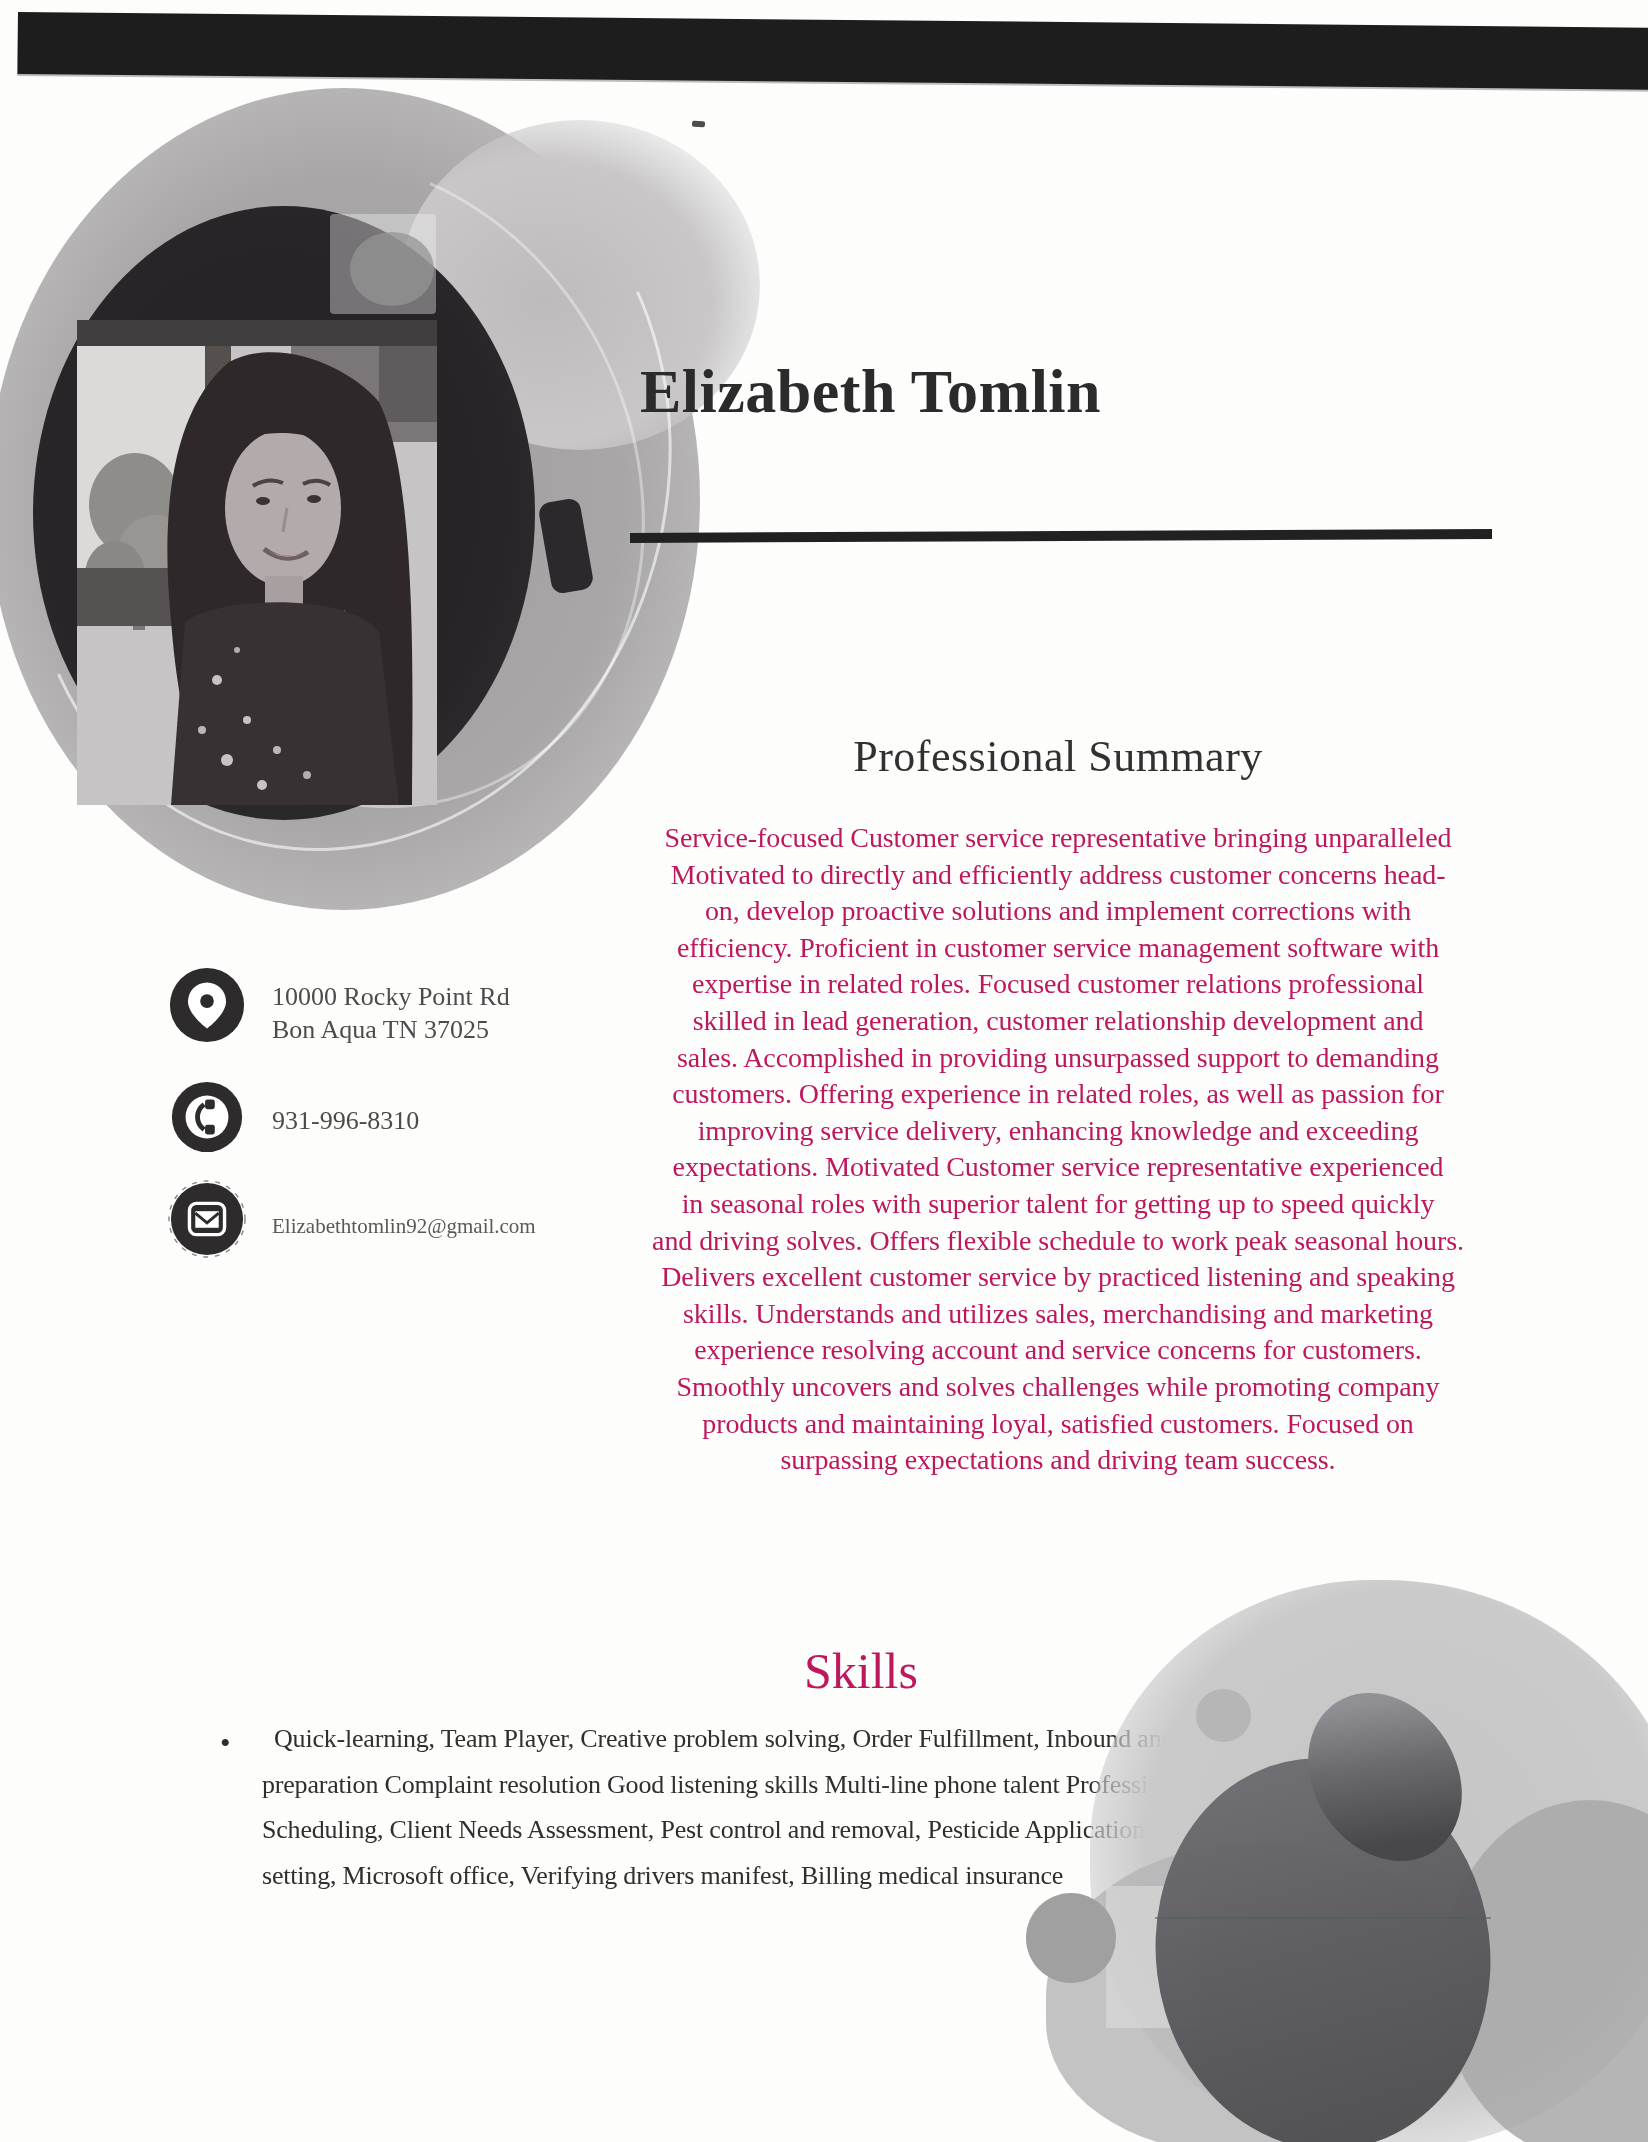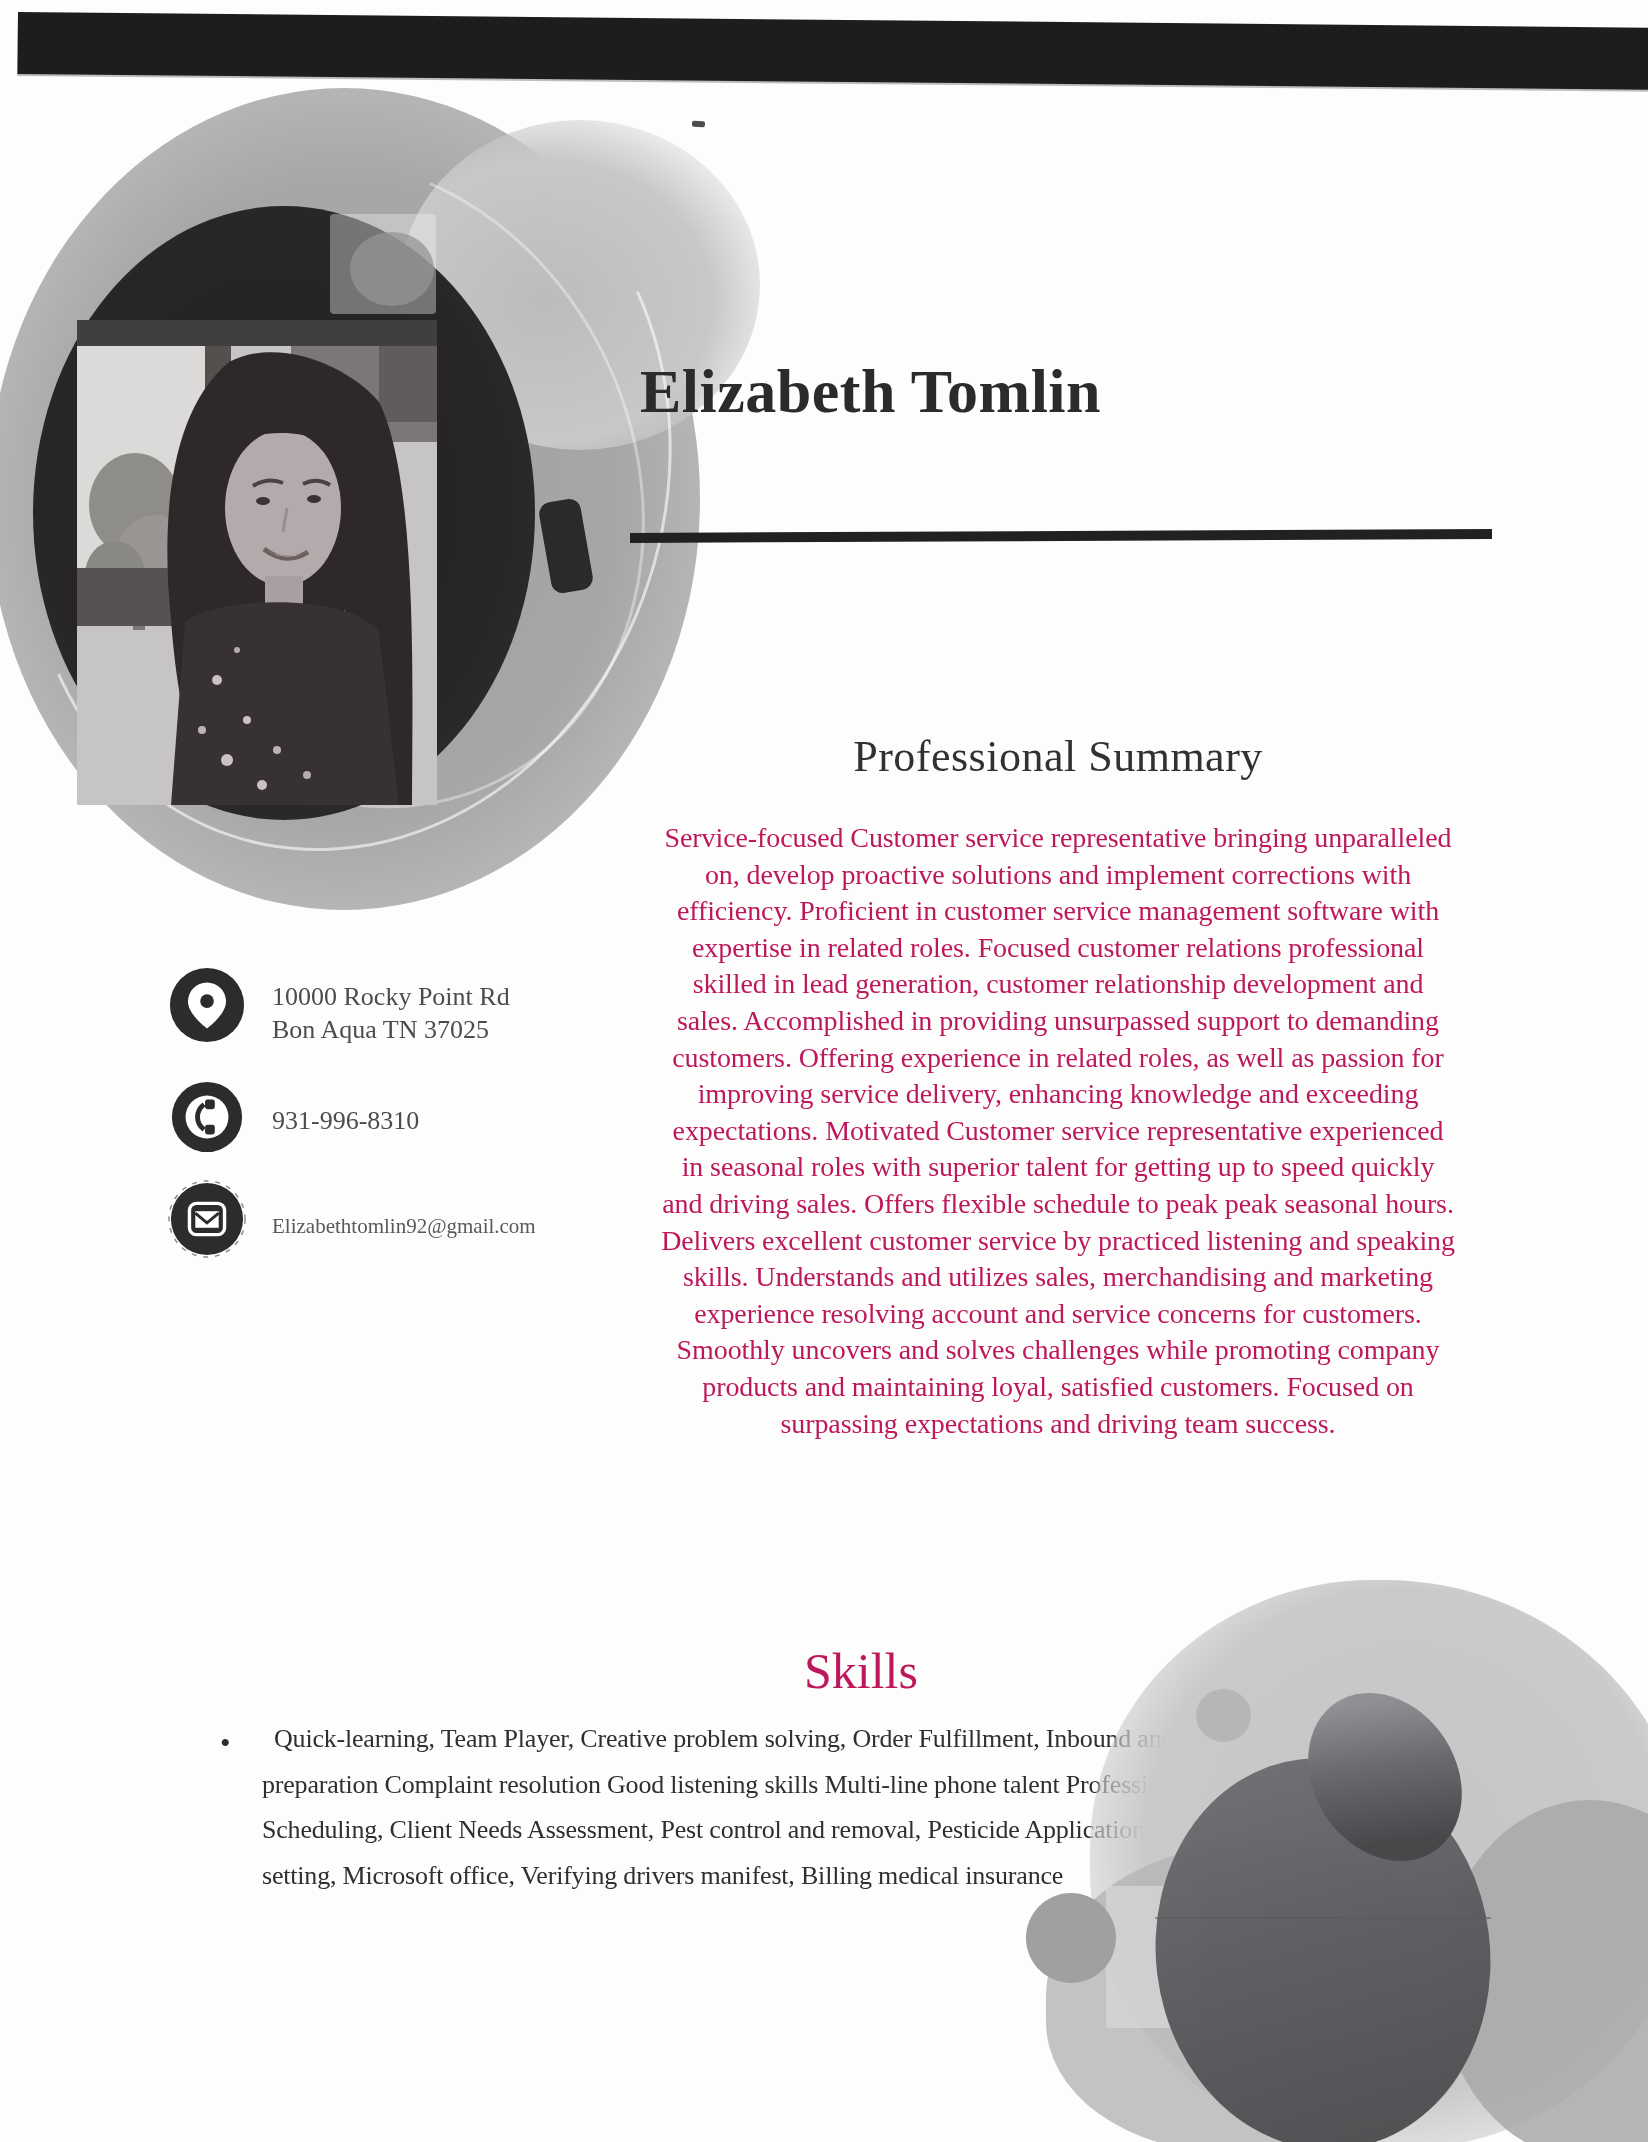--- a/index.html
+++ b/index.html
@@ -178,30 +178,31 @@
       <circle cx="160" cy="330" r="3" fill="#b5acad"></circle>
     </svg>
   </div>
 
   <h1 class="name">Elizabeth Tomlin</h1>
   <div class="name-rule"></div>
 
   <h2 class="summary-heading">Professional Summary</h2>
   <div class="summary-lines">
       <div class="sumline">Service-focused Customer service representative bringing unparalleled</div>
+      <div class="sumline">Motivated to directly and efficiently address customer concerns head-</div>
       <div class="sumline">on, develop proactive solutions and implement corrections with</div>
       <div class="sumline">efficiency. Proficient in customer service management software with</div>
       <div class="sumline">expertise in related roles. Focused customer relations professional</div>
       <div class="sumline">skilled in lead generation, customer relationship development and</div>
       <div class="sumline">sales. Accomplished in providing unsurpassed support to demanding</div>
       <div class="sumline">customers. Offering experience in related roles, as well as passion for</div>
       <div class="sumline">improving service delivery, enhancing knowledge and exceeding</div>
       <div class="sumline">expectations. Motivated Customer service representative experienced</div>
       <div class="sumline">in seasonal roles with superior talent for getting up to speed quickly</div>
-      <div class="sumline">and driving sales. Offers flexible schedule to peak peak seasonal hours.</div>
+      <div class="sumline">and driving solves. Offers flexible schedule to work peak seasonal hours.</div>
       <div class="sumline">Delivers excellent customer service by practiced listening and speaking</div>
       <div class="sumline">skills. Understands and utilizes sales, merchandising and marketing</div>
       <div class="sumline">experience resolving account and service concerns for customers.</div>
       <div class="sumline">Smoothly uncovers and solves challenges while promoting company</div>
       <div class="sumline">products and maintaining loyal, satisfied customers. Focused on</div>
       <div class="sumline">surpassing expectations and driving team success.</div>
     </div>
 
   <div class="contact">
 

